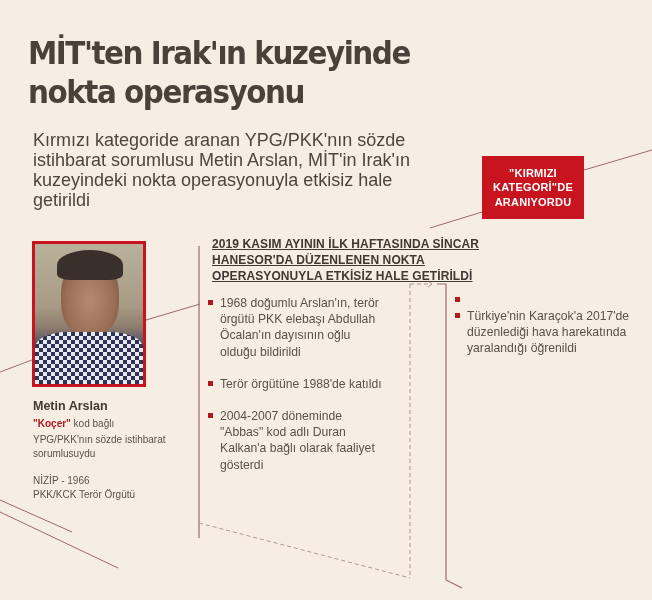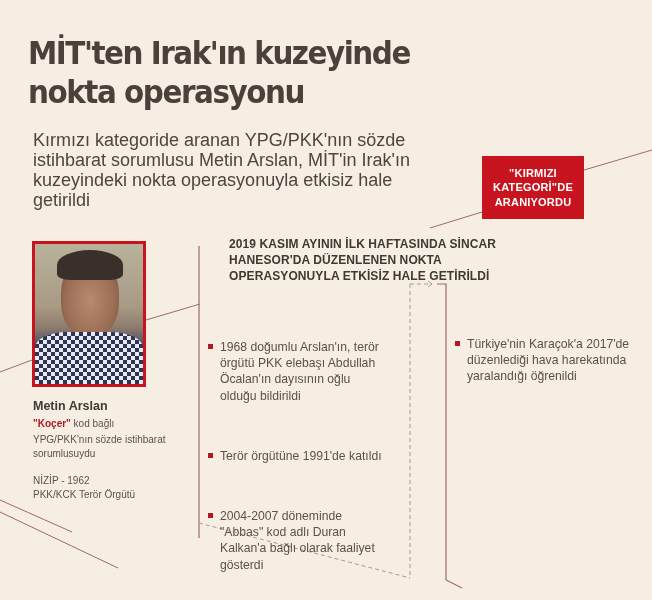--- a/index.html
+++ b/index.html
@@ -73,35 +73,35 @@
     font-weight: bold; font-size: 12.5px; color: #3f3833;
   }
   .codename {
     left: 33px; top: 418px; font-size: 10px; color: #5a524c;
   }
   .codename b { color: #b01822; }
   .role { left: 33px; top: 433px; width: 140px; font-size: 10px; line-height: 14px; color: #5a524c; }
   .origin { left: 33px; top: 474px; width: 150px; font-size: 10px; line-height: 13.5px; color: #5a524c; }
 
   .heading {
-    left: 229px; top: 236px; width: 290px;
+    left: 212px; top: 236px; width: 290px;
     font-weight: bold; font-size: 12px; line-height: 16px; color: #3f3833;
     letter-spacing: 0.1px;
+    text-decoration: underline;
   }
   .col { width: 180px; }
   .col-left { left: 208px; top: 295px; }
   .col-right { left: 455px; top: 292px; }
   .item {
     position: relative;
     padding-left: 12px;
     font-size: 12.2px;
     line-height: 16.2px;
     color: #5a514b;
     margin-bottom: 16px;
-    margin-top: 44px;
   }
   .bullet {
     position: absolute; left: 0; top: 5px; width: 5px; height: 5px;
     background: #b01822;
   }
 </style>
 </head>
 <body>
 
 <svg id="lines" viewBox="0 0 652 600">
@@ -144,28 +144,28 @@
 <div class="abs photo">
   <div class="face"></div>
   <div class="hair"></div>
   <div class="scarf"></div>
 </div>
 
 <div class="abs person-name">Metin Arslan</div>
 <div class="abs codename"><b>"Koçer"</b><span> kod bağlı</span></div>
 <div class="abs role">YPG/PKK'nın sözde istihbarat sorumlusuydu</div>
 <div class="abs origin">
-  <div>NİZİP - 1962</div>
+  <div>NİZİP - 1966</div>
   <div>PKK/KCK Terör Örgütü</div>
 </div>
 
 <div class="abs heading">2019 KASIM AYININ İLK HAFTASINDA SİNCAR HANESOR'DA DÜZENLENEN NOKTA OPERASYONUYLA ETKİSİZ HALE GETİRİLDİ</div>
 
 <div class="abs col col-left">
   <div class="item"><span class="bullet"></span><span>1968 doğumlu Arslan'ın, terör örgütü PKK elebaşı Abdullah Öcalan'ın dayısının oğlu olduğu bildirildi</span></div>
-  <div class="item"><span class="bullet"></span><span>Terör örgütüne 1991'de katıldı</span></div>
+  <div class="item"><span class="bullet"></span><span>Terör örgütüne 1988'de katıldı</span></div>
   <div class="item"><span class="bullet"></span><span>2004-2007 döneminde "Abbas" kod adlı Duran Kalkan'a bağlı olarak faaliyet gösterdi</span></div>
 </div>
 
 <div class="abs col col-right">
   <div class="item"><span class="bullet"></span></div>
   <div class="item"><span class="bullet"></span><span>Türkiye'nin Karaçok'a 2017'de düzenlediği hava harekatında yaralandığı öğrenildi</span></div>
 </div>
 
 </body></html>

